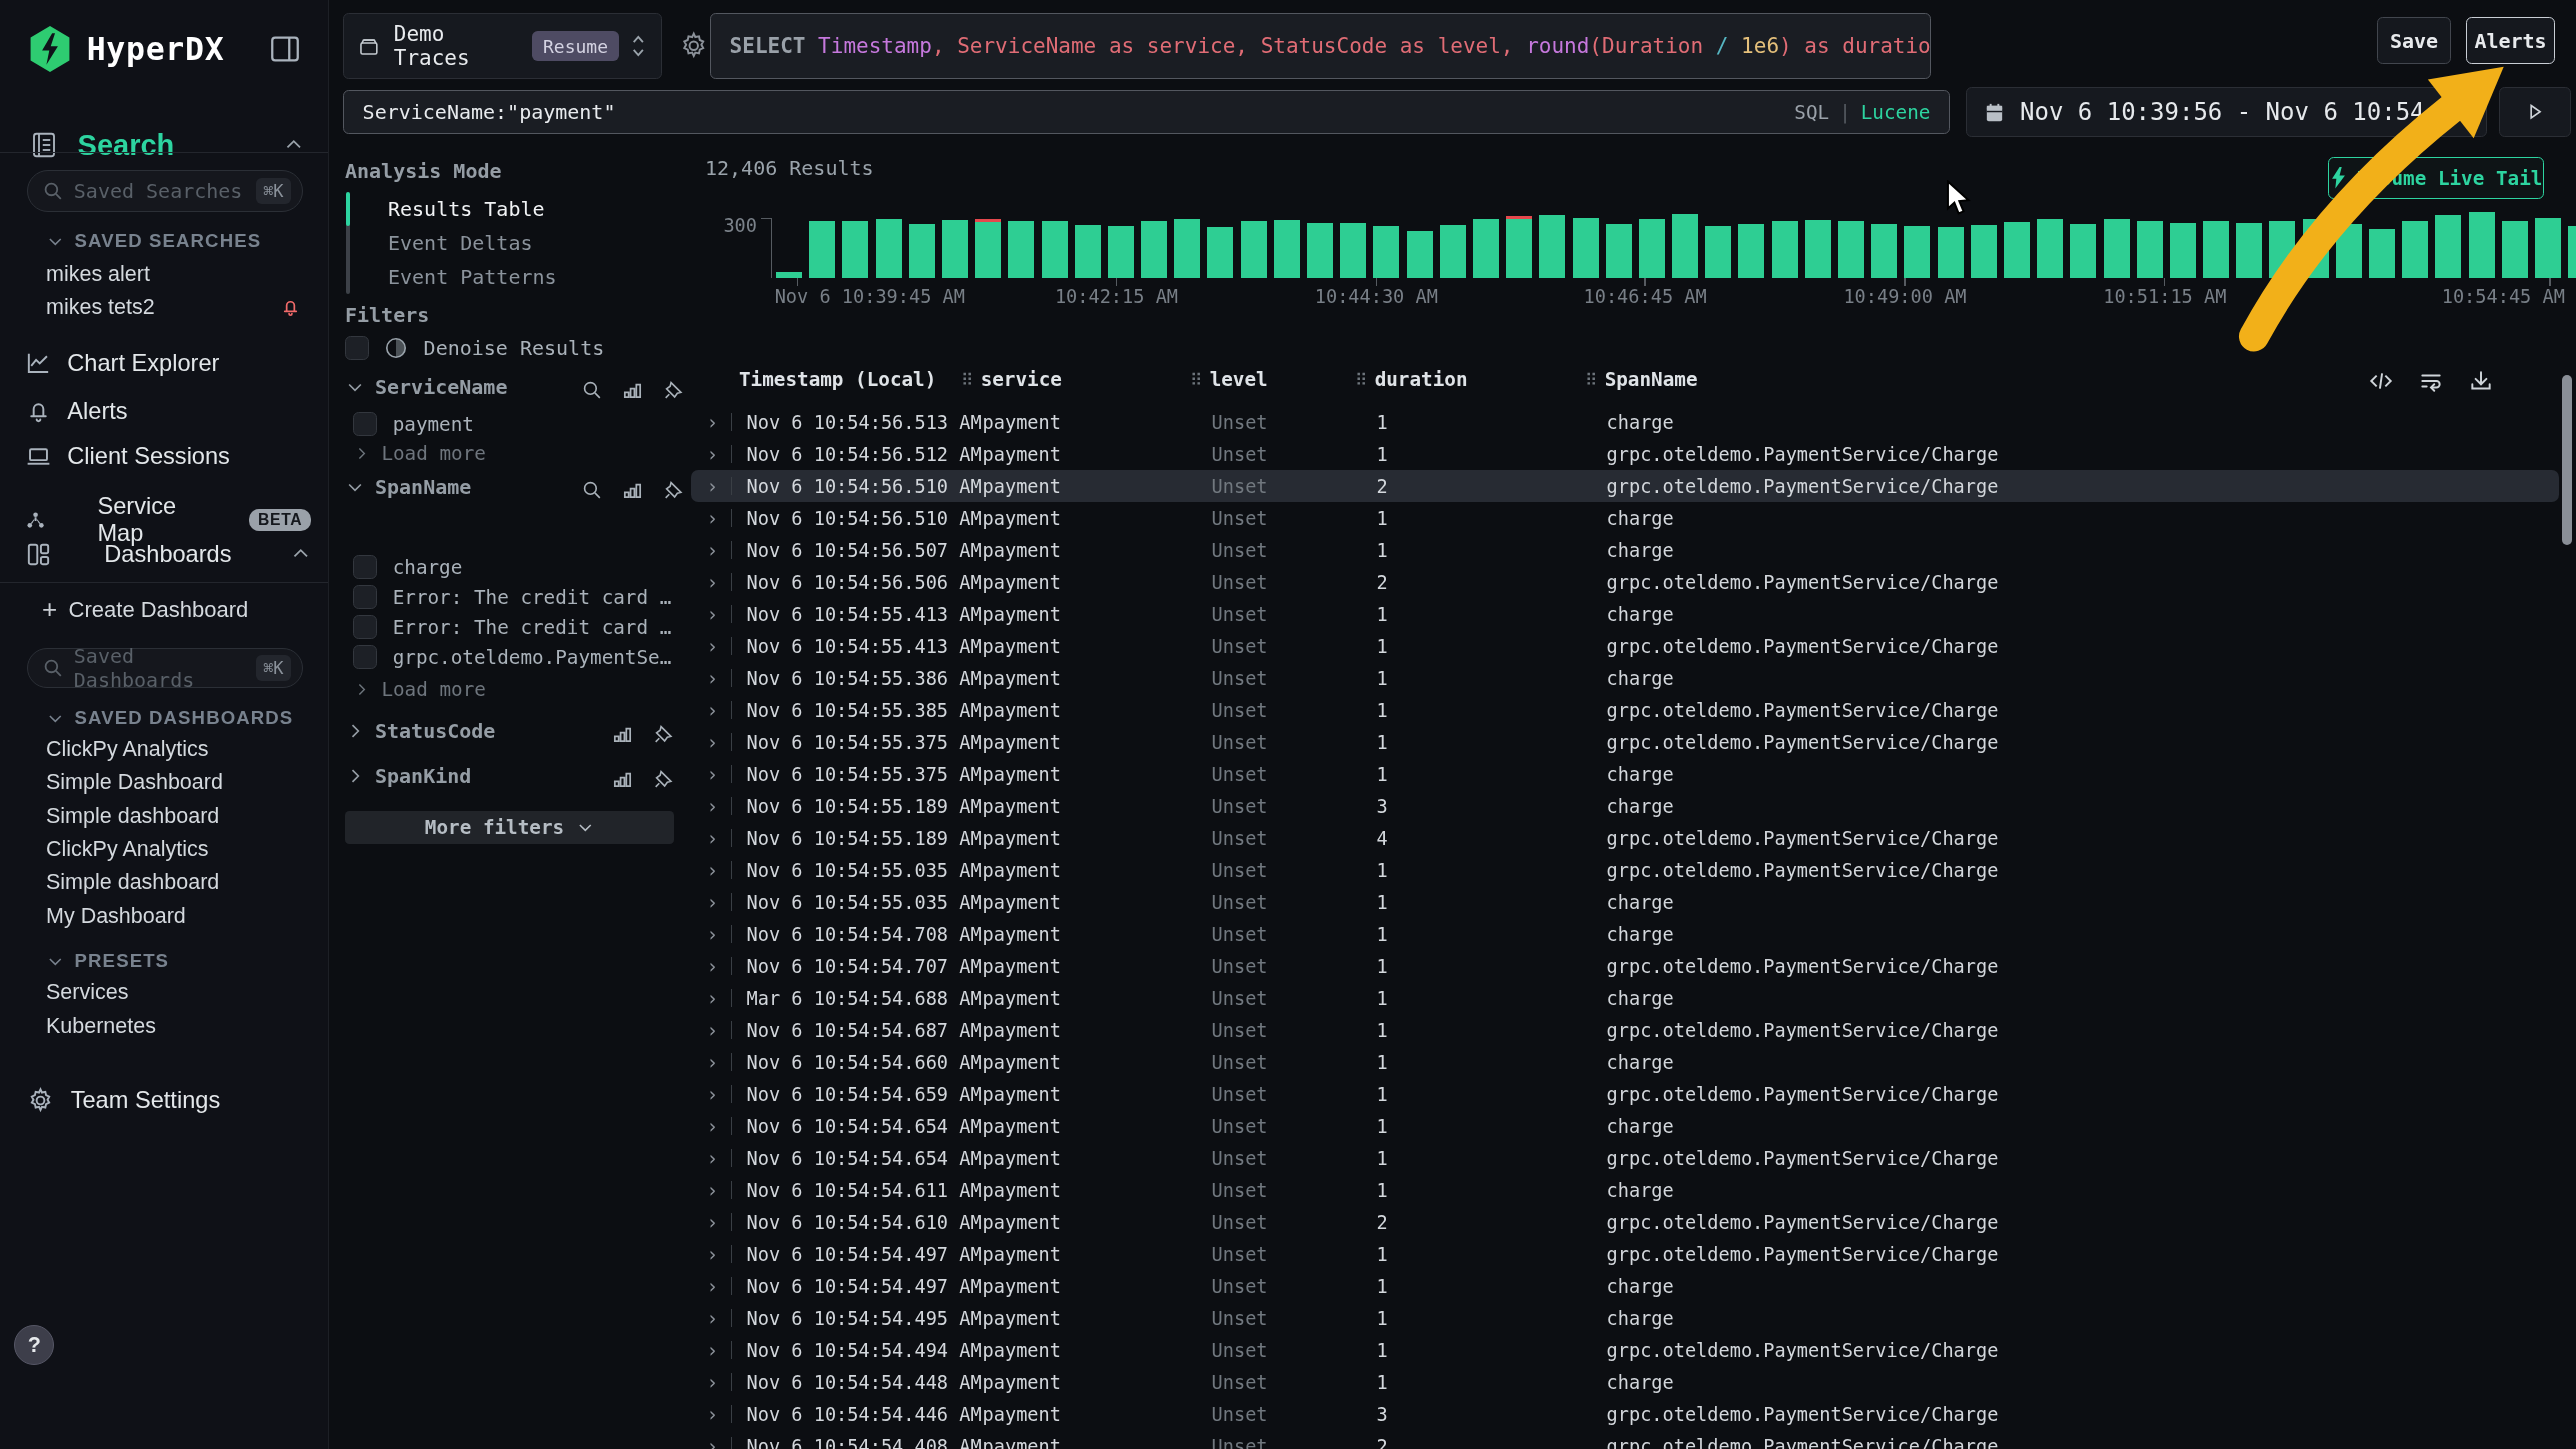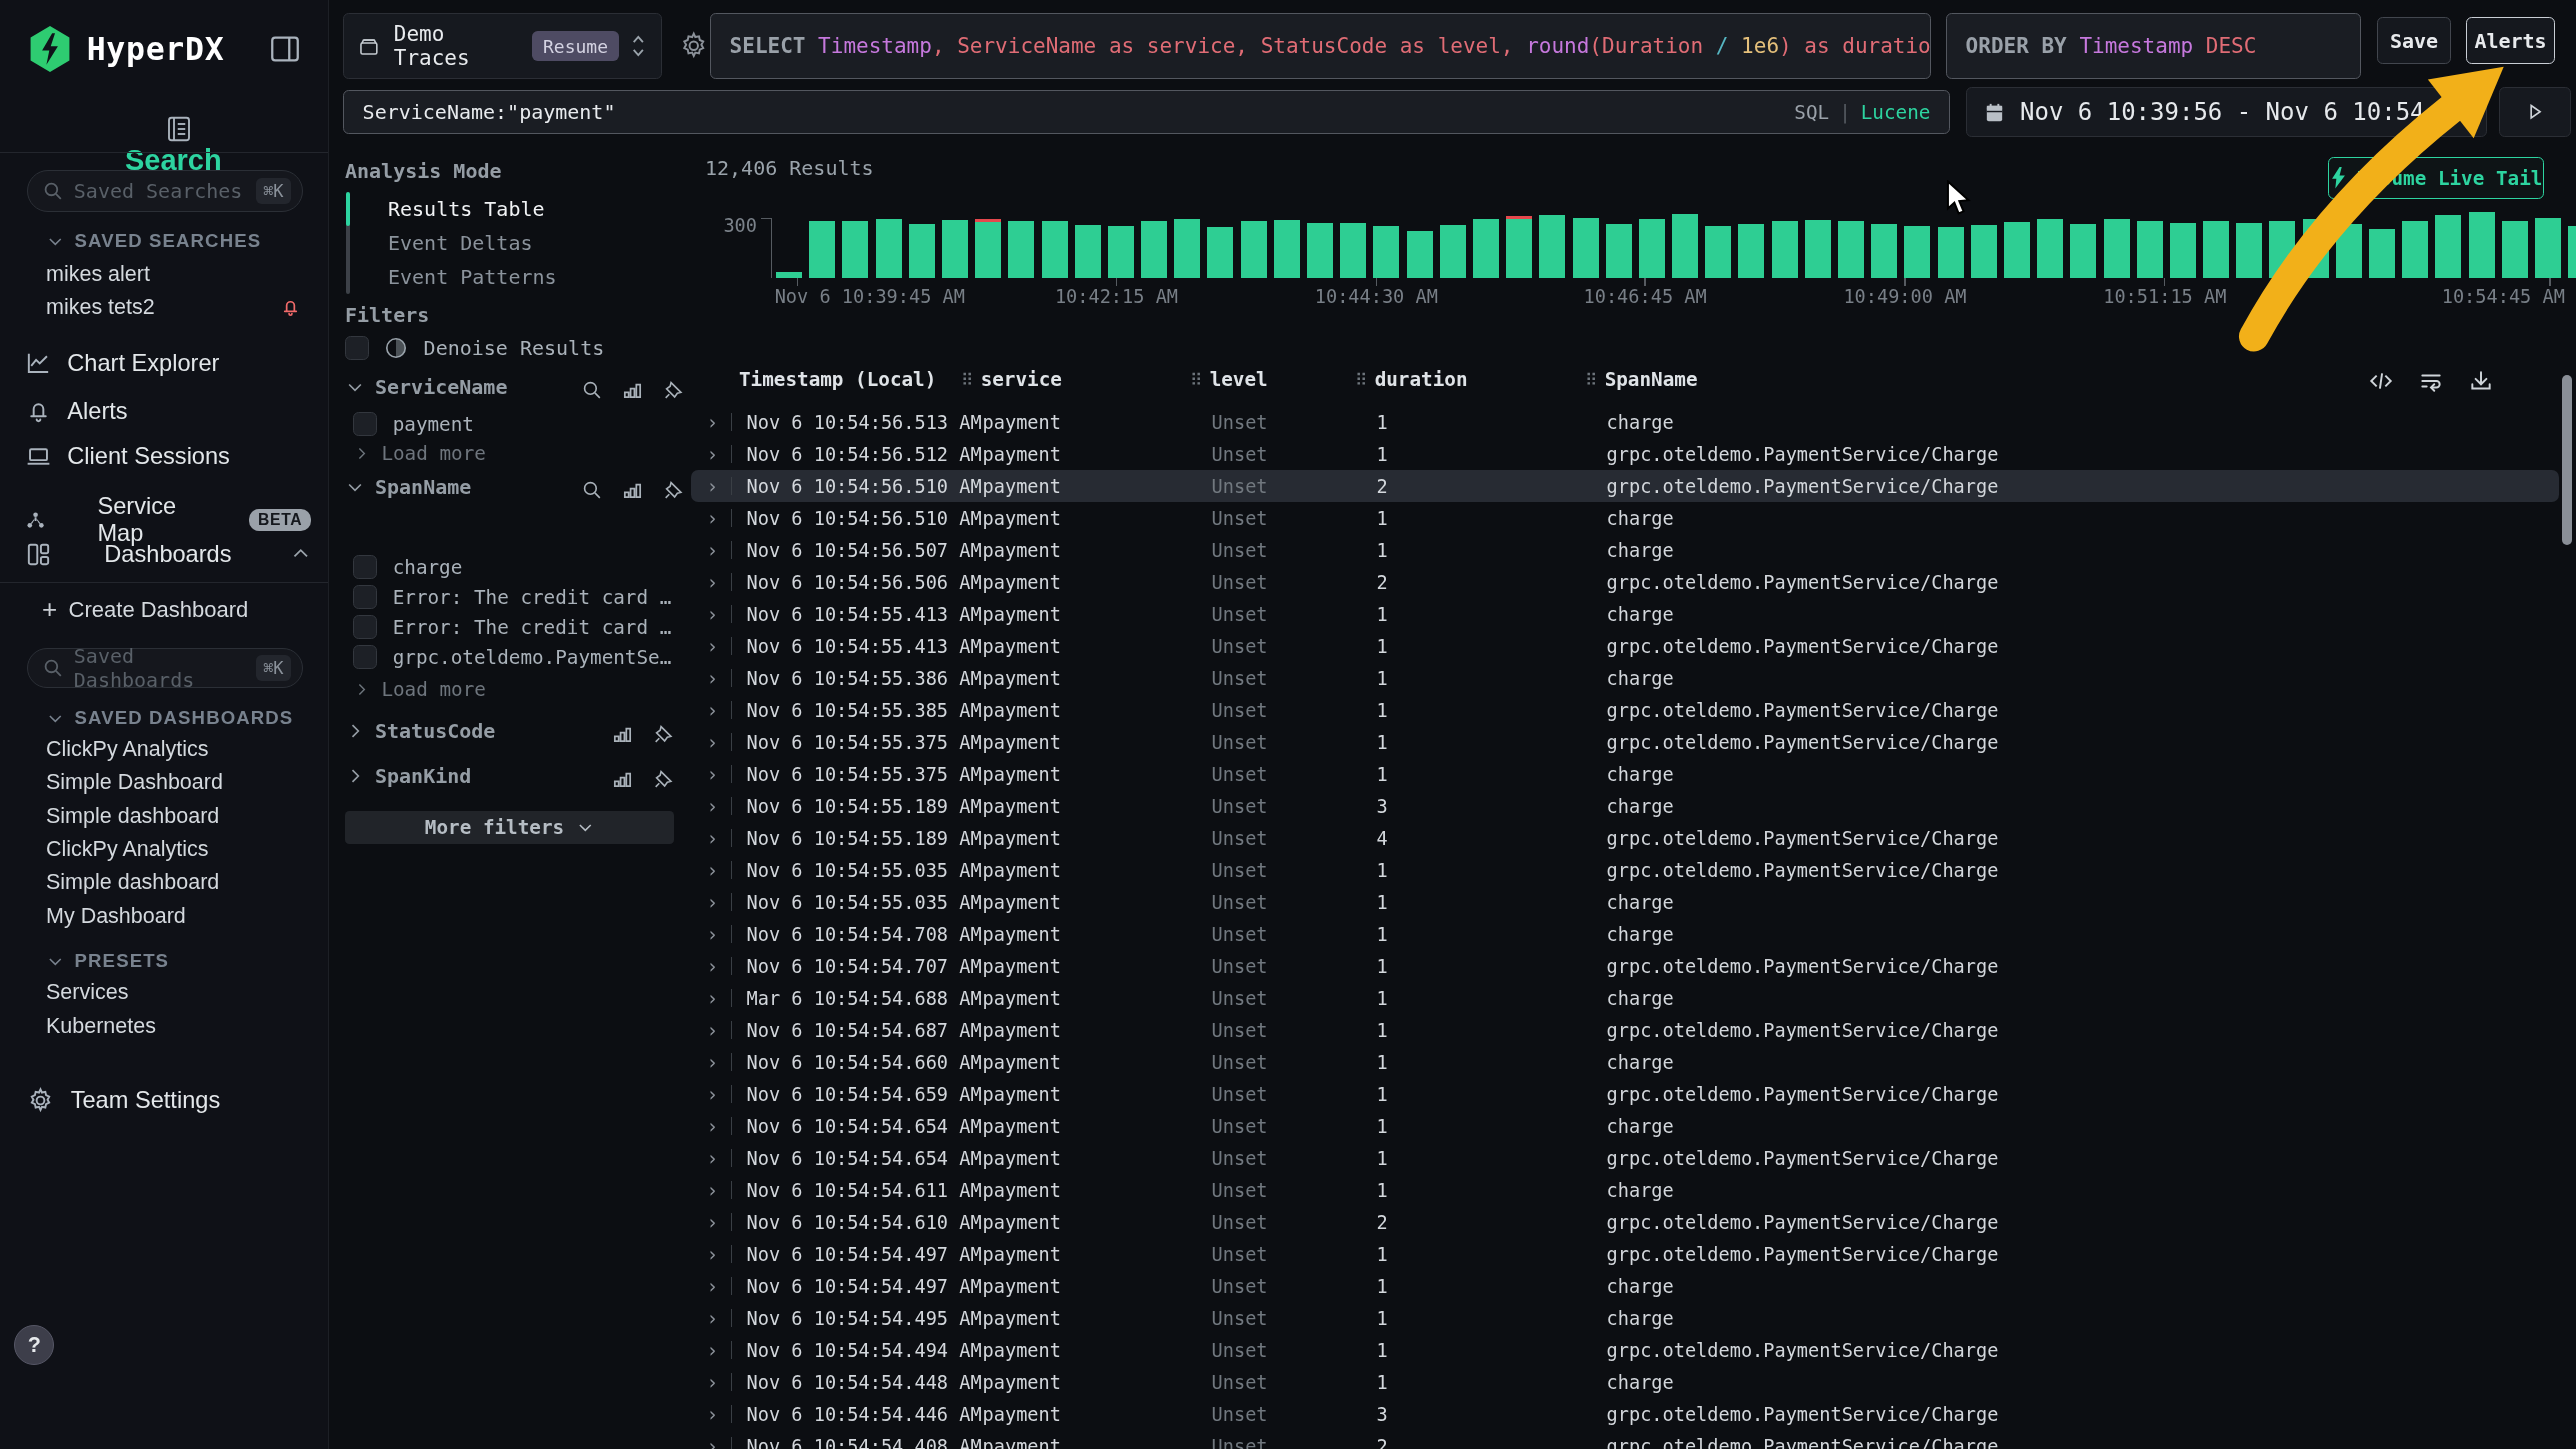--- a/index.html
+++ b/index.html
@@ -150,21 +150,21 @@
       </span>
       <span class="logo-title">HyperDX</span>
       <span class="collapse-btn" style="margin-left:auto;">
         <svg width="34" height="34" viewBox="0 0 24 24" fill="none" stroke="#aab3bd" stroke-width="1.6">
           <rect x="3" y="4" width="18" height="16" rx="2"></rect>
             <line x1="15" y1="4" x2="15" y2="20"></line>
         </svg>
       </span>
     </div>
 
-    <div class="side-section-head" style="top:114px;flex-direction:column;">
+    <div class="side-section-head" style="top:122px;">
       <span style="margin-left:29px;">
         <svg width="30" height="30" viewBox="0 0 24 24" fill="none" stroke="#aab3bd" stroke-width="1.5">
           <rect x="4" y="3" width="16" height="18" rx="2"></rect>
             <line x1="8" y1="3" x2="8" y2="21"></line>
           <line x1="11" y1="8" x2="17" y2="8"></line>
             <line x1="11" y1="12" x2="17" y2="12"></line>
             <line x1="11" y1="16" x2="17" y2="16"></line>
         </svg>
       </span>
       <span class="lbl">Search</span>
@@ -344,23 +344,20 @@
     <svg width="31.5" height="31.5" viewBox="0 0 24 24" fill="none" stroke="#8b9199" stroke-width="1.5">
       <circle cx="12" cy="12" r="3.2"></circle>
       <path d="M12 2.8 l1.2 2.6 2.8 -.6 .6 2.8 2.6 1.2 -1.4 2.5 1.4 2.5 -2.6 1.2 -.6 2.8 -2.8 -.6 -1.2 2.6 -1.2 -2.6 -2.8 .6 -.6 -2.8 -2.6 -1.2 1.4 -2.5 -1.4 -2.5 2.6 -1.2 .6 -2.8 2.8 .6 z"></path>
     </svg>
   </span>
 
   <div class="box box-lite sqltxt" id="sql-box">
     <span><span class="tok-kw">SELECT </span><span class="tok-ident">Timestamp</span><span class="tok-field">, ServiceName as service, StatusCode as level, </span><span class="tok-fn">round</span><span class="tok-field">(Duration </span><span class="tok-op">/</span><span class="tok-field"> </span><span class="tok-num">1e6</span><span class="tok-field">) as duration, S</span></span>
   </div>
 
-  <div class="box box-lite sqltxt" id="orderby-box">
-    <span><span class="tok-kw">ORDER BY </span><span class="tok-ident">Timestamp </span><span class="tok-field">DESC</span></span>
-  </div>
 
   <div class="top-btn" id="save-btn">
       <span>Save</span>
     </div>
   <div class="top-btn" id="alerts-btn">
       <span>Alerts</span>
     </div>
 
   <div class="box box-lite" id="search-box">
     <span class="qry">ServiceName:"payment"</span>

